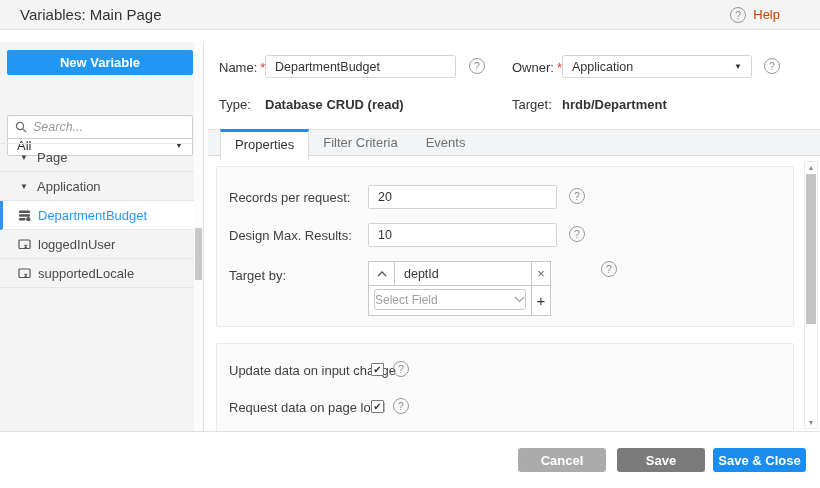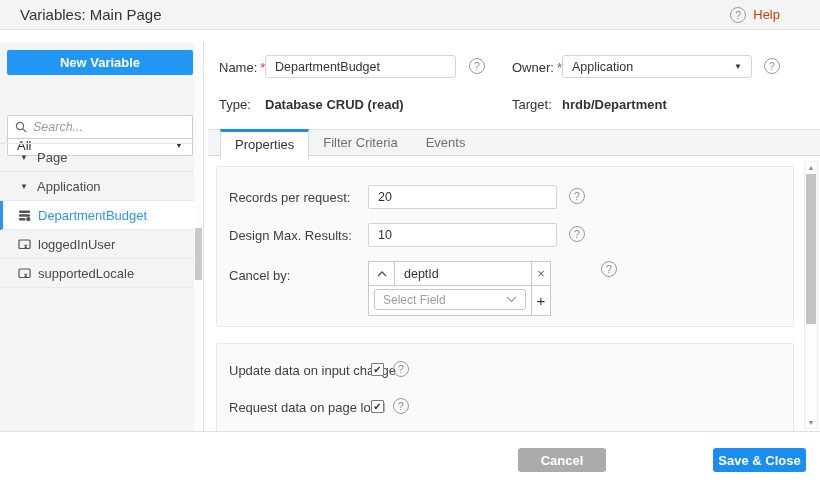--- a/index.html
+++ b/index.html
@@ -135,21 +135,21 @@
   }
   .ow-field { flex:1; display:flex; align-items:center; padding:0 9px; font-size:12.5px; color:#333; }
   .ow-x {
     width:19px; border-left:1px solid #c9c9c9; display:flex; align-items:center;
     justify-content:center; color:#666; font-size:13px; cursor:pointer;
   }
   .ow-row2 { display:flex; height:29px; }
   .ow-selectwrap { flex:1; padding:3px 5px; }
   .ow-select {
     height:21px; border:1px solid #c9c9c9; border-radius:3px; background:#fff;
-    display:flex; align-items:center; padding:0 8px; cursor:pointer;
+    display:flex; align-items:center; padding:0 0; cursor:pointer;
   }
   .ow-select .ph { flex:1; font-size:12px; color:#9e9e9e; }
   .ow-plus {
     width:19px; border-left:1px solid #c9c9c9; display:flex; align-items:center;
     justify-content:center; font-size:15px; color:#333; cursor:pointer;
   }
 
   
   .chk {
     position:absolute; left:154px; width:13px; height:13px; background:#fff;
@@ -290,21 +290,21 @@
 
     <div class="section sec1">
       <div class="in-label" style="left:12px; top:23px;">Records per request:</div>
       <input class="in-input" style="top: 18px;" value="20">
       <span class="qicon in-q" style="top:21px;">?</span>
 
       <div class="in-label" style="left:12px; top:61px;">Design Max. Results:</div>
       <input class="in-input" style="top: 56px;" value="10">
       <span class="qicon in-q" style="top:59px;">?</span>
 
-      <div class="in-label" style="left:12px; top:101px;">Cancel by:</div>
+      <div class="in-label" style="left:12px; top:101px;">Target by:</div>
 
       <div class="order-widget">
         <div class="ow-row1">
           <div class="ow-up">
             <svg width="10" height="6" viewBox="0 0 10 6">
                 <polyline points="1,5 5,1 9,5" fill="none" stroke="#555" stroke-width="1.3"></polyline>
               </svg>
           </div>
           <div class="ow-field">deptId</div>
           <div class="ow-x">×</div>
@@ -336,16 +336,17 @@
 
     <div class="main-scroll">
       <div class="ms-arrow ms-up">▲</div>
       <div class="ms-thumb"></div>
       <div class="ms-arrow ms-down">▼</div>
     </div>
   </div>
 
   <div class="footer">
     <button class="btn btn-cancel">Cancel</button>
+    <button class="btn btn-save">Save</button>
     <button class="btn btn-saveclose">Save &amp; Close</button>
   </div>
 
 </div>
 
 </body></html>

